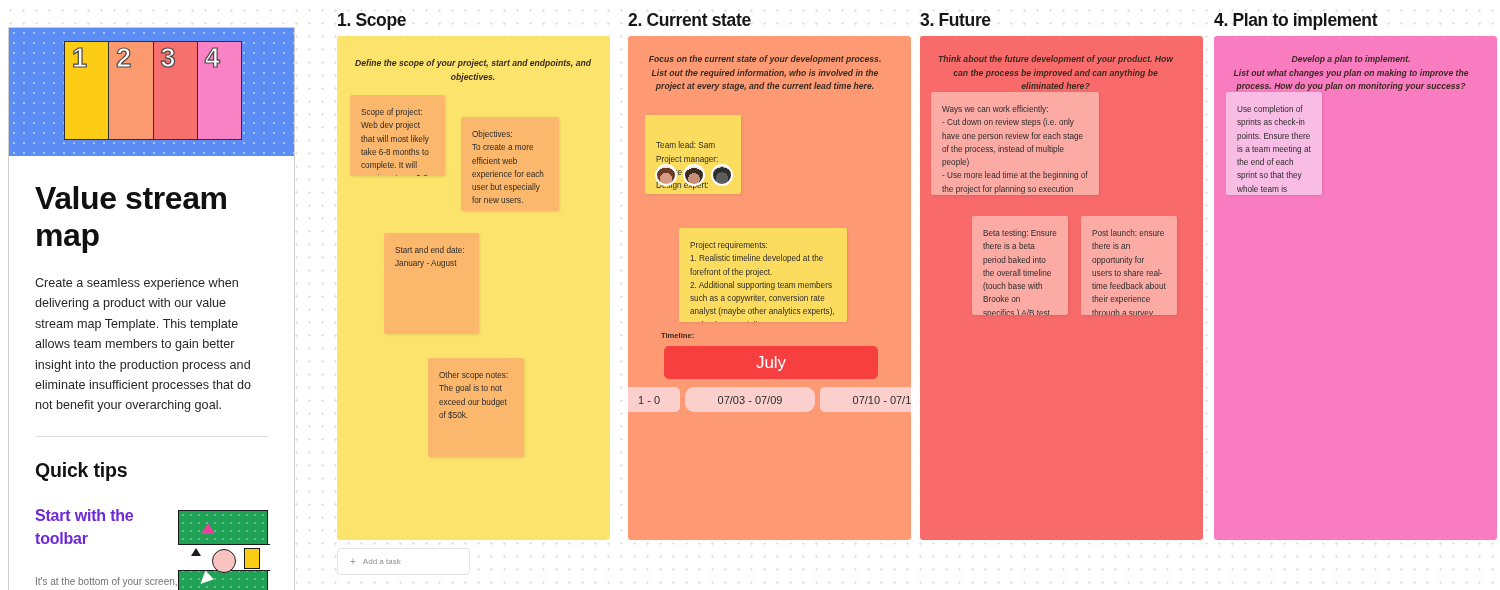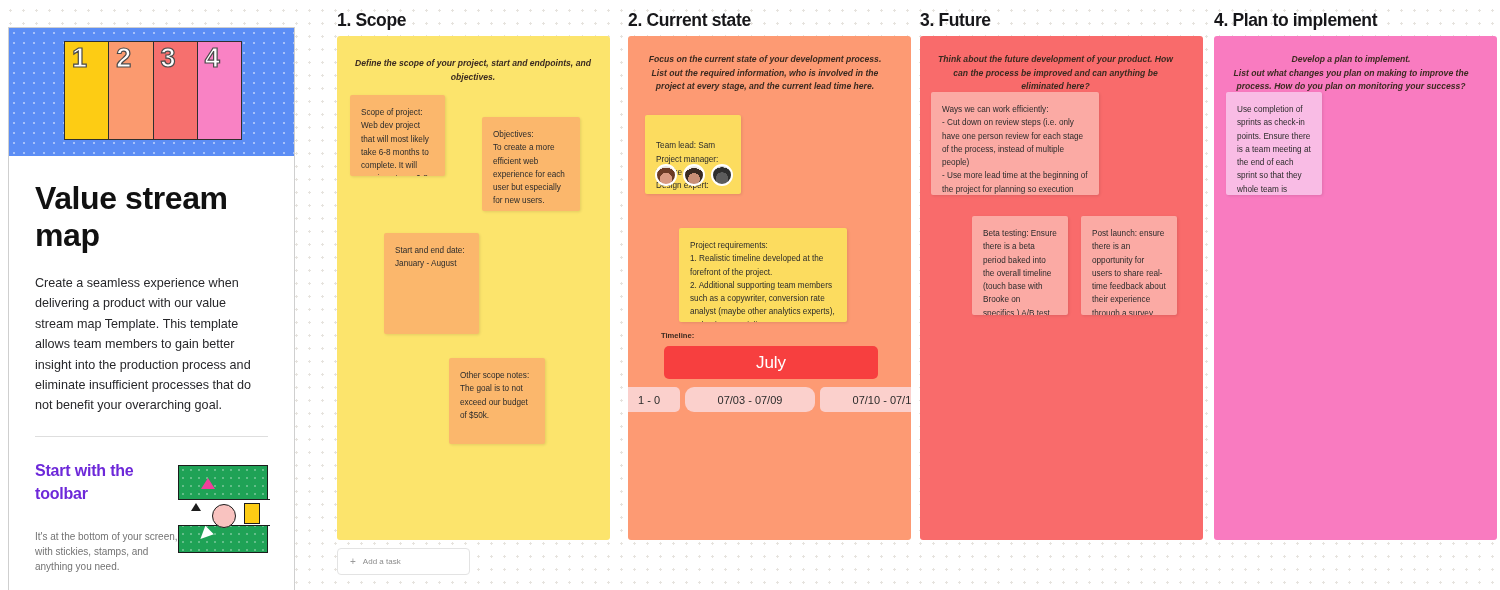--- a/index.html
+++ b/index.html
@@ -114,23 +114,23 @@
     font-size: 8.2px; line-height: 1.62; color: #2b2b2b;
     white-space: pre-line;
     overflow: hidden;
   }
 
   
   #c1-panel { left: 337px; width: 273px; height: 504px; background: #fce46c; }
   #c1-title { left: 337px; }
   #c1-prompt { left: 348px; top: 57px; width: 250px; }
   #n-scope   { left: 350px; top: 95px;  width: 95px;  height: 81px; background: #fbb76c; }
-  #n-obj     { left: 482px; top: 117px; width: 98px;  height: 94px;  background: #fbb76c; }
+  #n-obj     { left: 461px; top: 117px; width: 98px;  height: 94px;  background: #fbb76c; }
   #n-dates   { left: 384px; top: 233px; width: 95px;  height: 101px; background: #fbb76c; }
-  #n-other   { left: 428px; top: 358px; width: 96px;  height: 86px;  background: #fbb76c; margin-left: 21px; }
+  #n-other   { left: 428px; top: 358px; width: 96px;  height: 99px;  background: #fbb76c; }
   #add-task {
     position: absolute; left: 337px; top: 548px;
     width: 133px; height: 27px;
     background: #ffffff; border: 1px solid #e3e3e3; border-radius: 4px;
     display: flex; align-items: center; gap: 7px; padding: 0 12px;
     font-size: 8px; color: #8c8c8c; cursor: pointer;
   }
   #add-task .plus { font-size: 10px; line-height: 1; color: #9a9a9a; }
 
   
@@ -206,20 +206,21 @@
         <div class="hero-col" style="background:#f982c4">
           <span>4</span>
         </div>
       </div>
     </div>
 
     <div id="sidebar-body">
       <h1 id="sb-title">Value stream map</h1>
       <p id="sb-desc">Create a seamless experience when delivering a product with our value stream map Template. This template allows team members to gain better insight into the production process and eliminate insufficient processes that do not benefit your overarching goal.</p>
       <div id="sb-divider"></div>
+      <h2 id="sb-tips-title">Quick tips</h2>
 
       <div class="tip">
         <div class="tip-text">
           <div class="tip-h">Start with the toolbar</div>
           <div class="tip-p">It's at the bottom of your screen, with stickies, stamps, and anything you need.</div>
         </div>
         <div class="tip-art art-green">
           <div class="art-tri" style="left:22px;top:12px;border-left:7px solid transparent;border-right:7px solid transparent;border-bottom:11px solid #ef3f9b;"></div>
           <div class="art-bar">
             <div class="art-tri" style="left:9px;top:4px;border-left:9px solid transparent;border-right:9px solid transparent;border-bottom:18px solid #ffffff;"></div>

